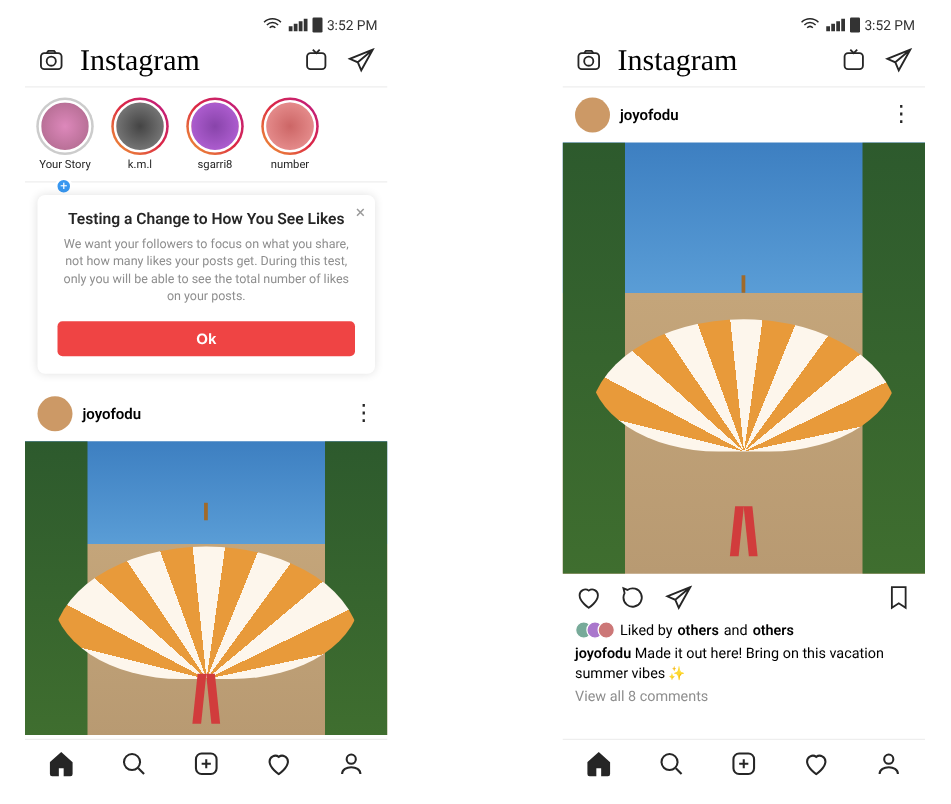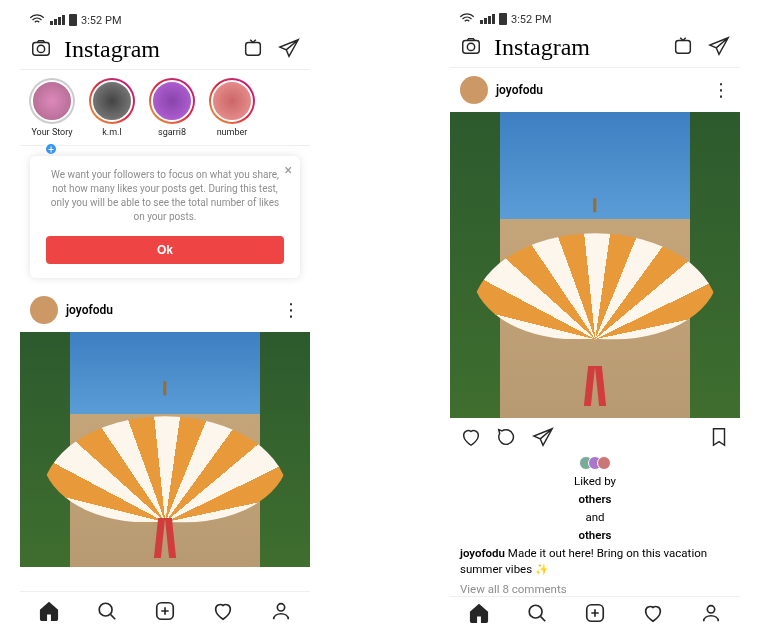--- a/index.html
+++ b/index.html
@@ -17,20 +17,21 @@
     background: #fff;
     display: flex;
     flex-direction: column;
     position: relative;
     overflow: hidden;
   }
   
   .status-bar {
     height: 20px;
     display: flex;
+    justify-content: flex-end;
     align-items: center;
     gap: 4px;
     padding: 0 8px;
     font-size: 11px;
     color: #333;
   }
   .status-bar .sig { display:flex; gap:1px; align-items:flex-end;}
   .status-bar .sig span { width:3px; background:#333; }
   .status-bar .sig span:nth-child(1){height:4px;}
   .status-bar .sig span:nth-child(2){height:6px;}
@@ -129,21 +130,21 @@
   .tree { position:absolute; width:50px; height:100%; background:linear-gradient(#2d5a2d,#3f6e2f); }
   .tree.l { left:0; }
   .tree.r { right:0; }
   
   .actions {
     display:flex; align-items:center; padding:8px 10px 4px; gap:14px;
   }
   .actions .spacer { flex:1; }
   
   .meta { padding: 0 10px; font-size:11.5px; }
-  .meta .likerow { display:flex; align-items:center; gap:4px; margin-bottom:4px;flex-direction:column;}
+  .meta .likerow { display:flex; align-items:center; gap:4px; margin-bottom:4px;}
   .meta .liker-avs { display:flex; }
   .meta .liker-avs span { width:14px; height:14px; border-radius:50%; background:#c77; border:1.5px solid #fff; margin-left:-5px;}
   .meta .liker-avs span:first-child{margin-left:0; background:#7a9;}
   .meta .liker-avs span:nth-child(2){background:#a7c;}
   .meta b { font-weight:600; }
   .meta .caption { margin-bottom:4px; line-height:1.35;}
   .meta .emoji { font-size:11px; }
   .meta .viewc { color:#8e8e8e; }
   
   .tabbar {
@@ -228,20 +229,21 @@
     <div class="story">
       <div class="ring grad">
           <div class="av av5"></div>
         </div>
       <span>number</span>
     </div>
   </div>
 
   <div class="notice">
     <span class="close">×</span>
+    <h3>Testing a Change to How You See Likes</h3>
     <p>We want your followers to focus on what you share, not how many likes your posts get. During this test, only you will be able to see the total number of likes on your posts.</p>
     <button>Ok</button>
   </div>
 
   <div class="post-header">
     <div class="pav"></div>
     <span class="uname">joyofodu</span>
     <span class="more">⋮</span>
   </div>
 

